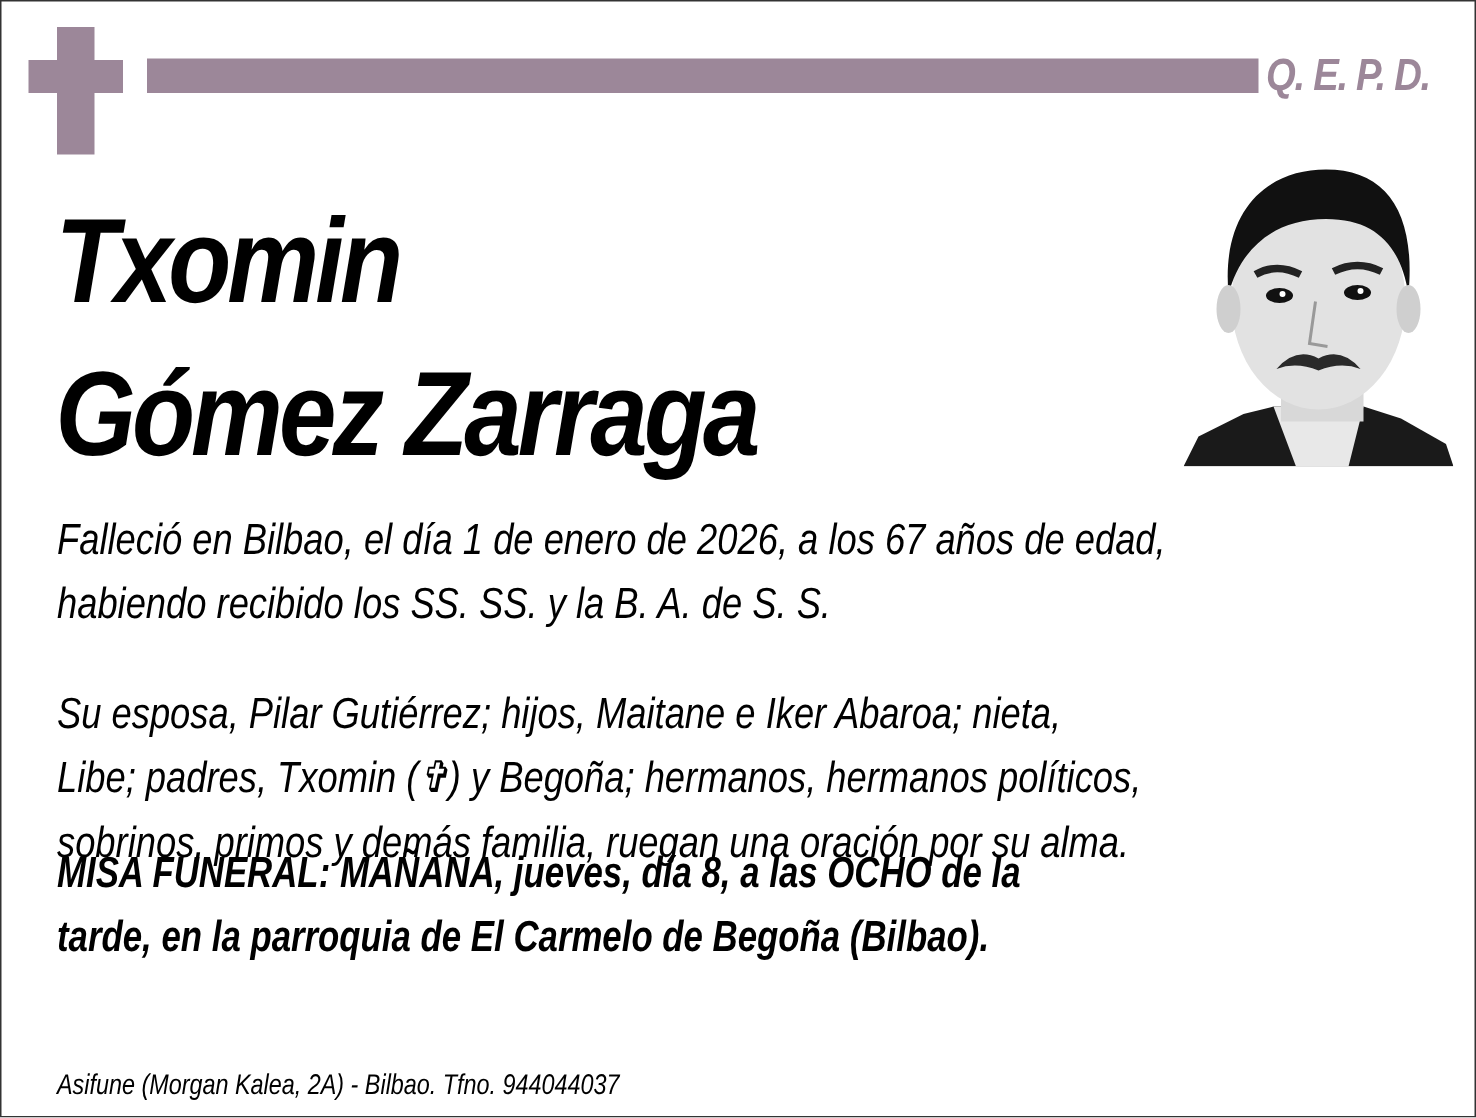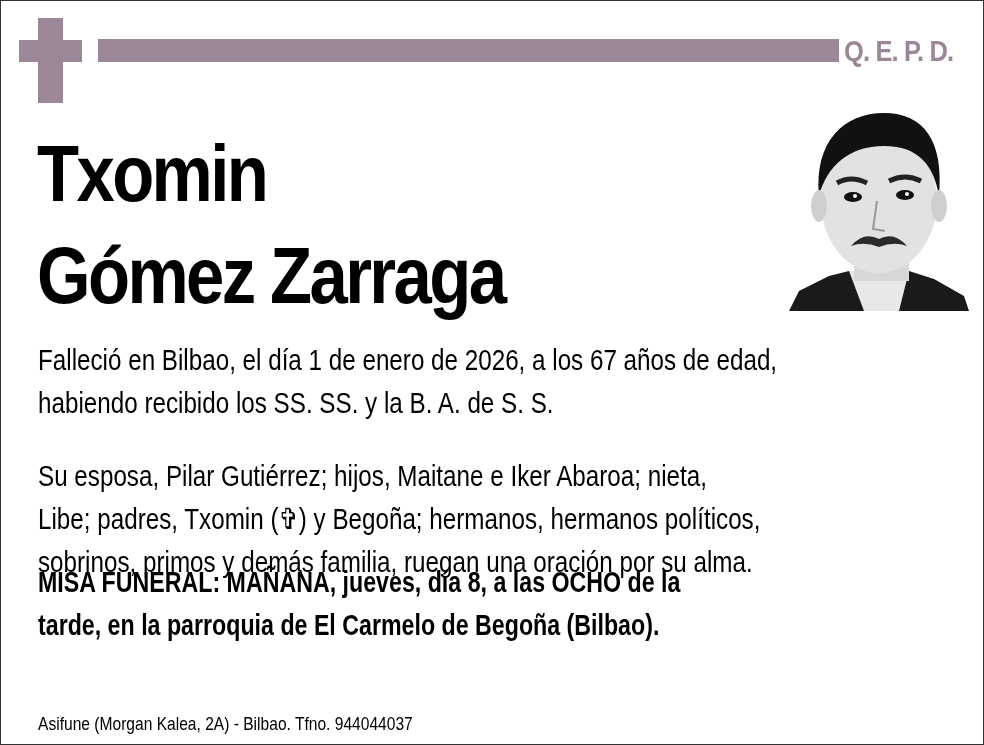--- a/index.html
+++ b/index.html
@@ -1,19 +1,19 @@
 <!DOCTYPE html>
 <html><head>
 <meta charset="utf-8">
 <style>
   html, body { margin: 0; padding: 0; background: #fff; }
   body { width: 984px; height: 745px; overflow: hidden; position: relative; }
   .frame {
     position: absolute; left: 0; top: 0; width: 982px; height: 743px;
-    border: 1px solid #333; background: #fff;
+    border: 1px solid #333; background: #fff; font-style: italic;
   }
   .cross-v { position: absolute; left: 37px; top: 17px; width: 25px; height: 85px; }
   .cross-h { position: absolute; left: 18px; top: 39px; width: 63px; height: 22px; }
   .bar { position: absolute; left: 97px; top: 38px; width: 741px; height: 23px; }
   .qepd {
     position: absolute; left: 843px; top: 30px;
     font-family: "Liberation Sans", sans-serif; font-weight: bold; font-size: 30px;
     letter-spacing: -1px; line-height: 40px; transform: scaleX(0.85); transform-origin: left center;
     white-space: nowrap;
   }

